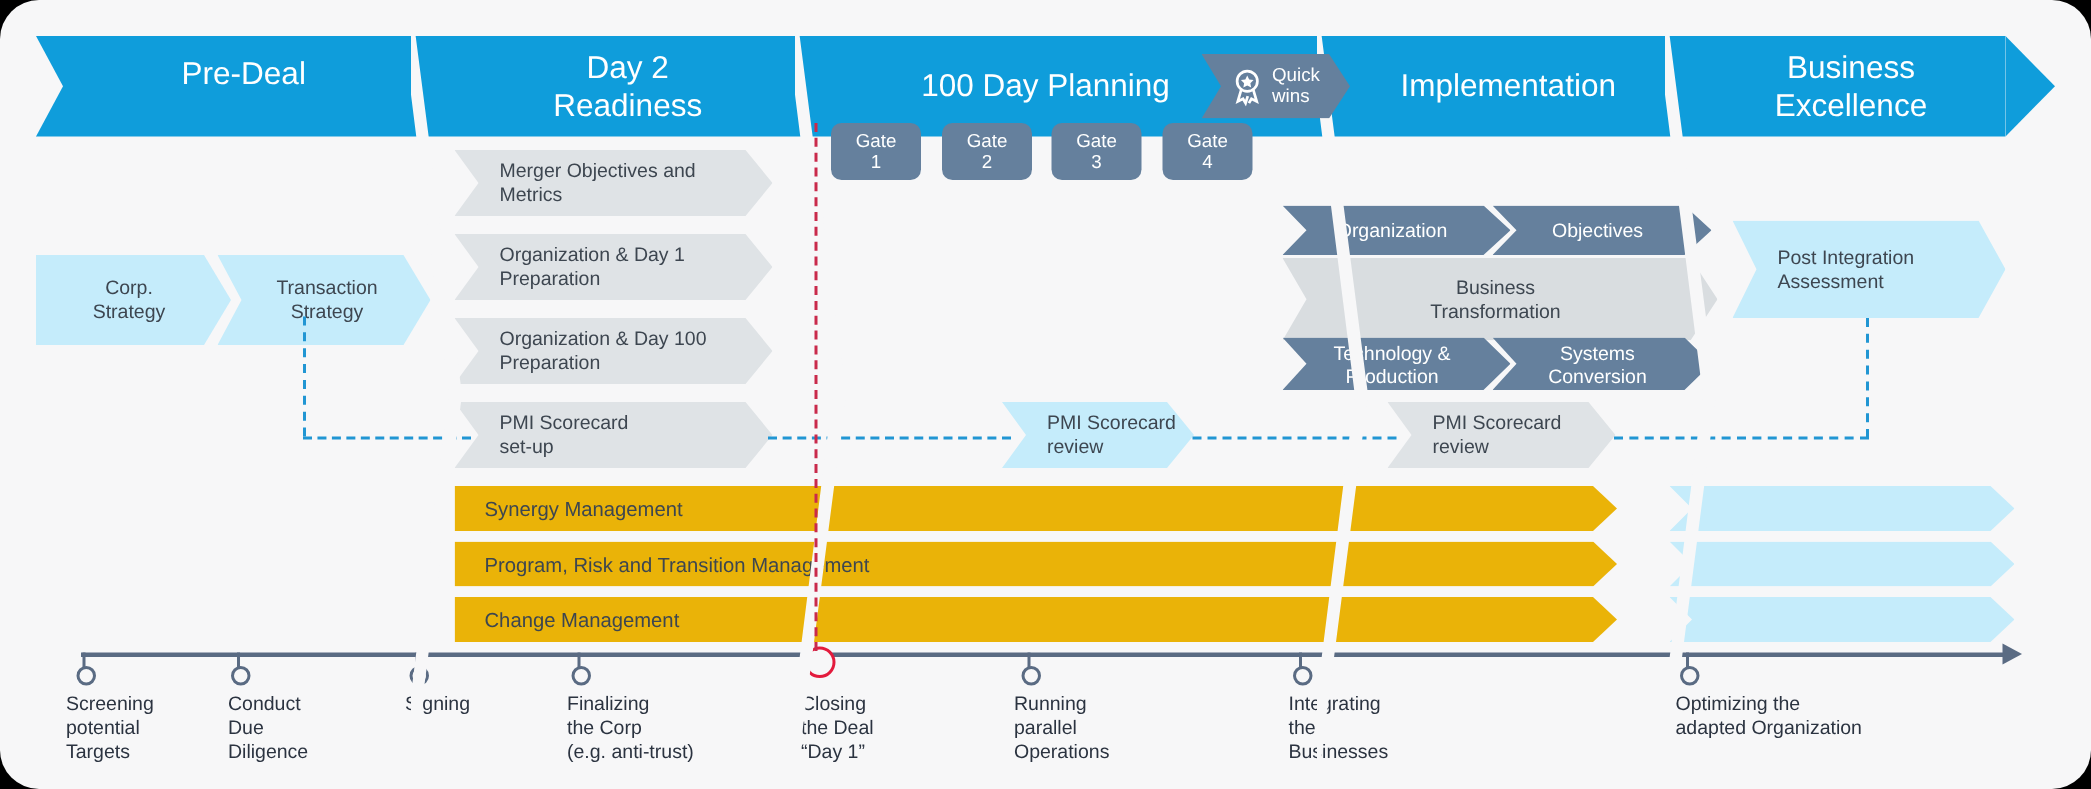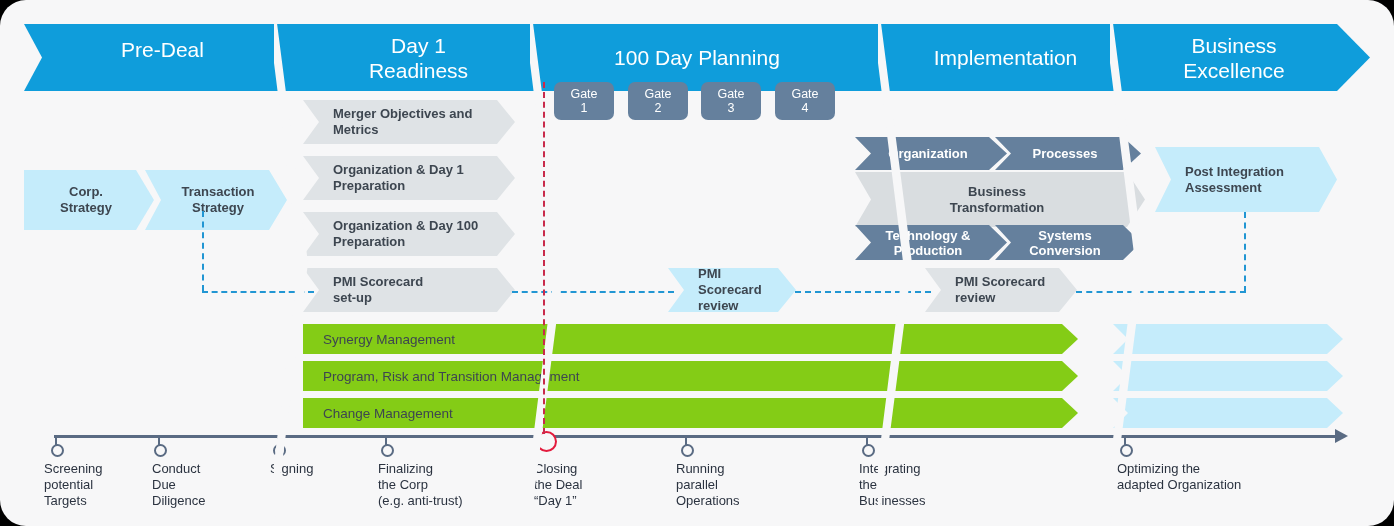--- a/index.html
+++ b/index.html
@@ -24,21 +24,20 @@
     position:absolute;top:0;height:100%;width:34px;z-index:4;
     background:#f7f7f8;
     clip-path:polygon(0% 0%, 100% 50%, 0% 100%, 0% 88%, 74% 50%, 0% 12%);
   }
 
   
   .rib{
     position:absolute;display:flex;align-items:center;
     font-size:13px;line-height:16px;color:#3d4650;
     clip-path:polygon(0 0, calc(100% - 18px) 0, 100% 50%, calc(100% - 18px) 100%, 0 100%);
-    font-weight:bold;
   }
   
   .rib.notch{
     clip-path:polygon(0 0, calc(100% - 18px) 0, 100% 50%, calc(100% - 18px) 100%, 0 100%, 16px 50%);
   }
   .rib .t{padding-left:16px;padding-right:8px;}
   .rib.notch .t{padding-left:30px;}
   .rib.ctr{justify-content:center;text-align:center;margin-top:20px;}
   .rib.ctr .t{padding-left:8px;padding-right:14px;}
 
@@ -57,21 +56,21 @@
   
   .qw{
     position:absolute;background:#65809d;color:#fff;z-index:6;
     display:flex;align-items:center;
     clip-path:polygon(0 0, calc(100% - 14px) 0, 100% 50%, calc(100% - 14px) 100%, 0 100%, 13px 50%);
     font-size:12.5px;line-height:13px;
   }
 
   
   .mbar{
-    position:absolute;background:#84cc16;display:flex;align-items:center;
+    position:absolute;background:#eab308;display:flex;align-items:center;
     font-size:13.5px;color:#3d4650;
     clip-path:polygon(0 0, calc(100% - 16px) 0, 100% 50%, calc(100% - 16px) 100%, 0 100%);
   }
   .mbar .t{padding-left:20px;}
   .mbar.blue{background:#c5ecfb;
     clip-path:polygon(0 0, calc(100% - 16px) 0, 100% 50%, calc(100% - 16px) 100%, 0 100%, 15px 50%);}
 
   
   .dash-h{position:absolute;height:0;border-top:2.5px dashed #2196d3;}
   .dash-v{position:absolute;width:0;border-left:2.5px dashed #2196d3;}
@@ -102,27 +101,39 @@
 
   <div class="hdr-sep" style="left:274px;"></div>
   <div class="hdr-sep" style="left:530px;"></div>
   <div class="hdr-sep" style="left:878px;"></div>
   <div class="hdr-sep" style="left:1110px;"></div>
 
   <div class="abs" style="left:24px;top:24px;width:18px;height:67px;background:#f7f7f8;
               clip-path:polygon(0 0,100% 50%,0 100%);"></div>
 
   <div class="hdr-label" style="left:40px;top:24px;width:245px;height:51px;white-space:pre-line;">Pre-Deal</div>
-  <div class="hdr-label" style="left:296px;top:24px;width:245px;height:67px;white-space:pre-line;">Day 1
+  <div class="hdr-label" style="left:296px;top:24px;width:245px;height:67px;white-space:pre-line;">Day 2
 Readiness</div>
   <div class="hdr-label" style="left:552px;top:24px;width:290px;height:67px;white-space:pre-line;">100 Day Planning</div>
   <div class="hdr-label" style="left:898px;top:24px;width:215px;height:67px;white-space:pre-line;">Implementation</div>
   <div class="hdr-label" style="left:1124px;top:24px;width:220px;height:67px;white-space:pre-line;">Business
 Excellence</div>
 
+  <div class="qw" style="left:801px;top:36px;width:99px;height:43px;">
+    <span class="abs" style="left:17px;top:8px;width:27px;height:27px;">
+      <svg width="27" height="27" viewBox="0 0 24 24" fill="none" stroke="#ffffff" stroke-width="1.6">
+        <circle cx="12" cy="9" r="6"></circle>
+        <path d="M12 5.6l1.15 2.4 2.6.35-1.9 1.8.47 2.6L12 11.5l-2.32 1.25.47-2.6-1.9-1.8 2.6-.35z" fill="#ffffff" stroke="none"></path>
+        <path d="M8.4 14.2L6.4 21l3.1-1.6L11 22l1.3-4.2"></path>
+        <path d="M15.6 14.2L17.6 21l-3.1-1.6L13 22"></path>
+      </svg>
+    </span>
+    <span class="abs" style="left:47px;top:7px;white-space:pre-line;font-size:12.5px;line-height:14px;">Quick
+wins</span>
+  </div>
 
   <div class="gate" style="left:554px;top:82px;width:60px;height:38px;white-space:pre-line;">Gate
 1</div>
   <div class="gate" style="left:628px;top:82px;width:60px;height:38px;white-space:pre-line;">Gate
 2</div>
   <div class="gate" style="left:701px;top:82px;width:60px;height:38px;white-space:pre-line;">Gate
 3</div>
   <div class="gate" style="left:775px;top:82px;width:60px;height:38px;white-space:pre-line;">Gate
 4</div>
 
@@ -154,21 +165,21 @@
 
 
   <div class="rib g-mid notch ctr" style="left:855px;top:152px;width:290px;height:55px;">
     <span class="t" style="white-space:pre-line;">Business
 Transformation</span>
   </div>
   <div class="rib slate notch ctr" style="left:855px;top:117px;width:152px;height:33px;">
     <span class="t" style="white-space:pre-line;">Organization</span>
   </div>
   <div class="rib slate notch ctr" style="left:995px;top:117px;width:146px;height:33px;">
-    <span class="t" style="white-space:pre-line;">Processes</span>
+    <span class="t" style="white-space:pre-line;">Objectives</span>
   </div>
   <div class="rib slate notch ctr" style="left:855px;top:205px;width:152px;height:35px;">
     <span class="t" style="white-space:pre-line;line-height:15px;">Technology &amp;
 Production</span>
   </div>
   <div class="rib slate notch ctr" style="left:995px;top:205px;width:146px;height:35px;">
     <span class="t" style="white-space:pre-line;line-height:15px;">Systems
 Conversion</span>
   </div>
 

